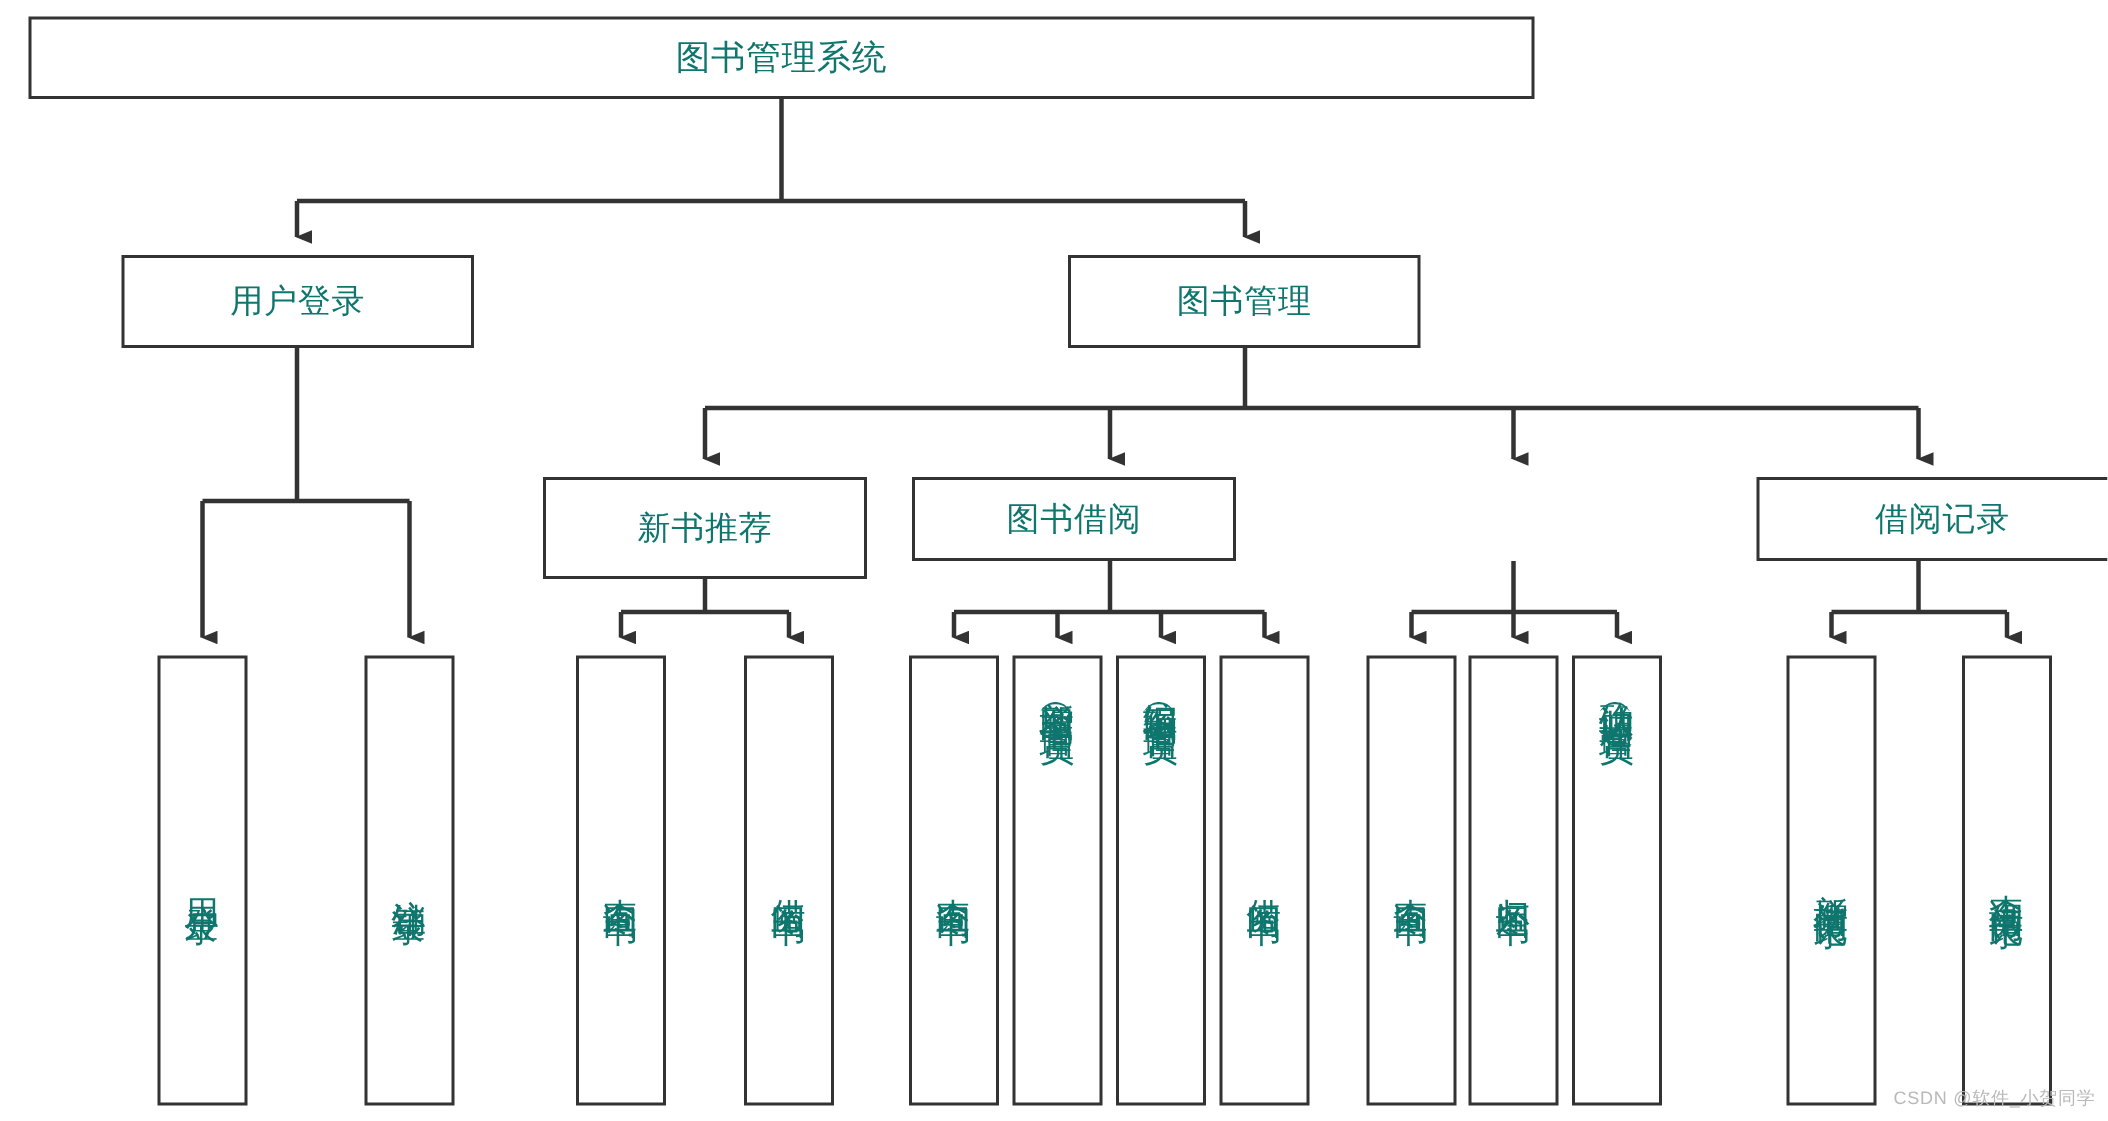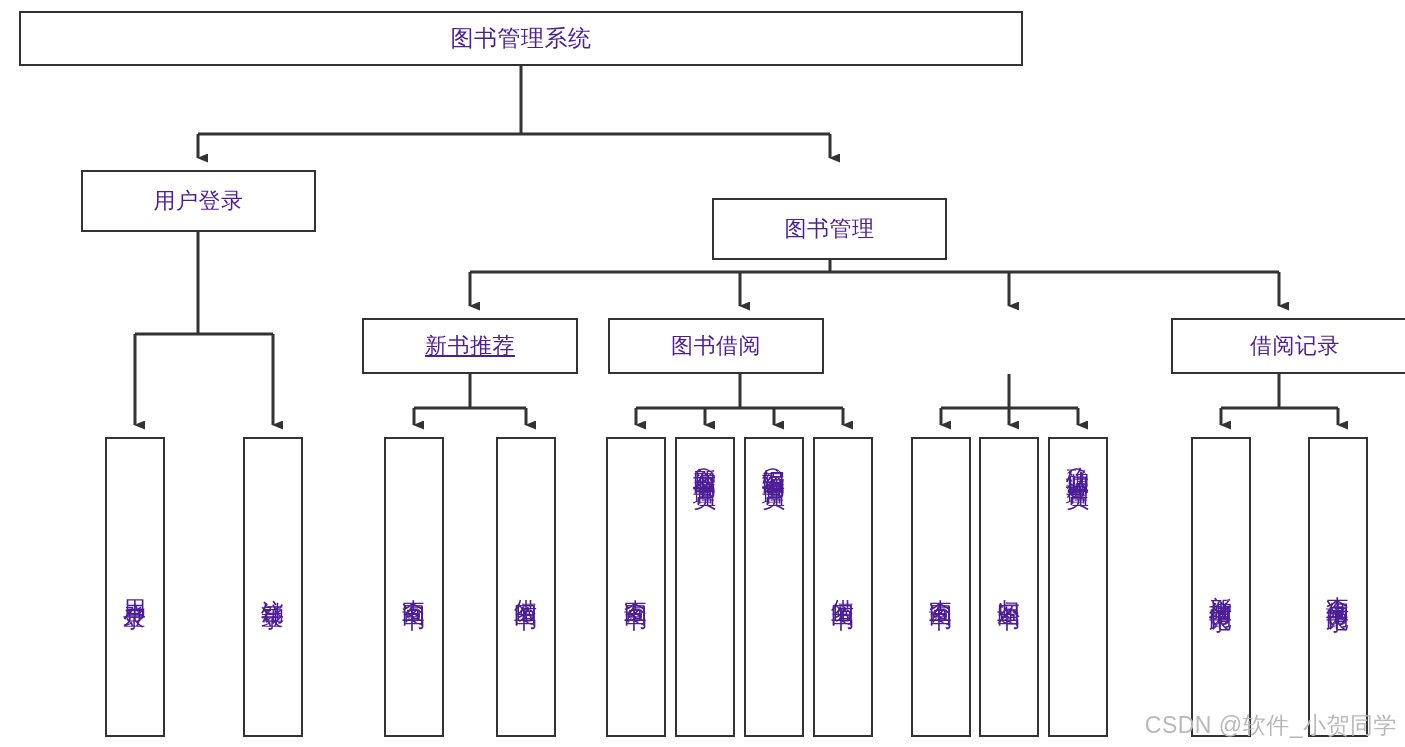--- a/index.html
+++ b/index.html
@@ -26,21 +26,21 @@
     pointer-events: none;
   }
   .node {
     position: absolute;
     box-sizing: border-box;
     border: 2.5px solid #333333;
     background: #ffffff;
     display: flex;
     align-items: center;
     justify-content: center;
-    color: #4c1d95;
+    color: #0f766e;
   }
   .node .label {
     display: block;
     text-align: center;
     letter-spacing: 0.5px;
   }
   .node.h .label {
     font-size: 22px;
     line-height: 1.2;
     white-space: nowrap;
@@ -61,21 +61,21 @@
     white-space: nowrap;
   }
   .node.leaf.mid {
     align-items: center;
     padding-top: 0;
   }
   .watermark {
     position: absolute;
     right: 8px;
     bottom: 6px;
-    font-size: 23px;
+    font-size: 12px;
     color: #b9b9b9;
     letter-spacing: 0.5px;
     white-space: nowrap;
   }
 </style>
 </head>
 <body>
 
 <div id="canvas">
 
@@ -129,25 +129,25 @@
     </g>
   </svg>
 
   <div class="node h root" style="left:19px; top:11px; width:1004px; height:55px;">
     <span class="label">图书管理系统</span>
   </div>
 
   <div class="node h" style="left:81px; top:170px; width:235px; height:62px;">
     <span class="label">用户登录</span>
   </div>
-  <div class="node h" style="left:712px; top:170px; width:235px; height:62px;margin-top:28px;">
+  <div class="node h" style="left:712px; top:170px; width:235px; height:62px;">
     <span class="label">图书管理</span>
   </div>
 
-  <div class="node h" style="left:362px; top:318px; width:216px; height:56px;text-decoration:underline;">
+  <div class="node h" style="left:362px; top:318px; width:216px; height:68px;">
     <span class="label">新书推荐</span>
   </div>
   <div class="node h" style="left:608px; top:318px; width:216px; height:56px;">
     <span class="label">图书借阅</span>
   </div>
   <div class="node h" style="left:1171px; top:318px; width:248px; height:56px;">
     <span class="label">借阅记录</span>
   </div>
 
   <div class="node leaf mid" style="left:105px; top:437px; width:60px; height:300px;">

